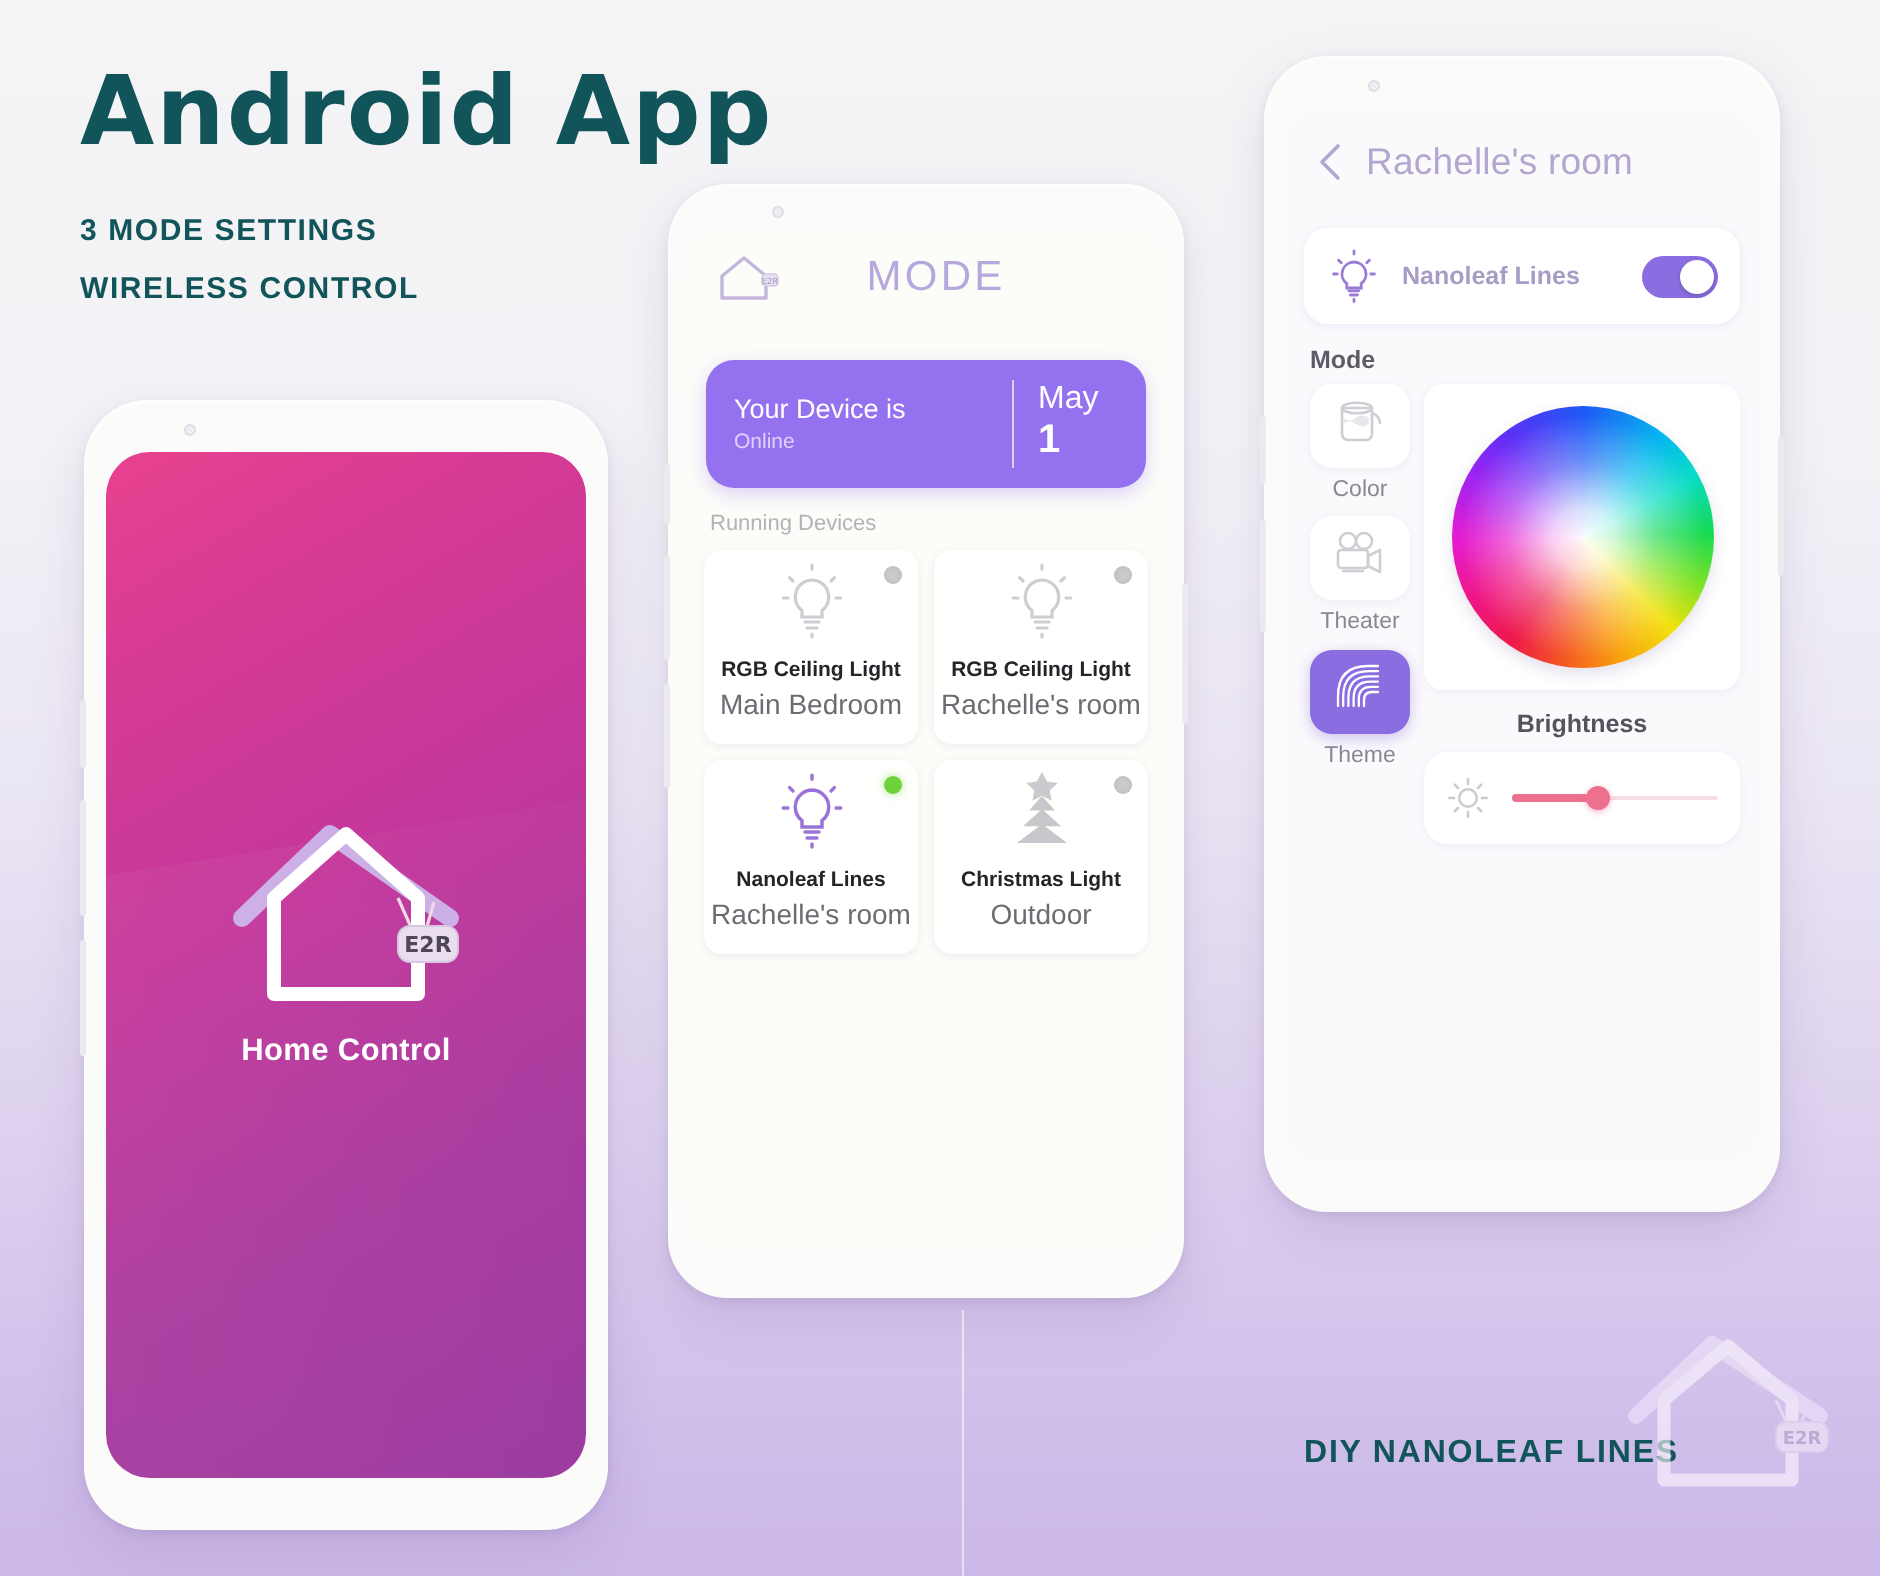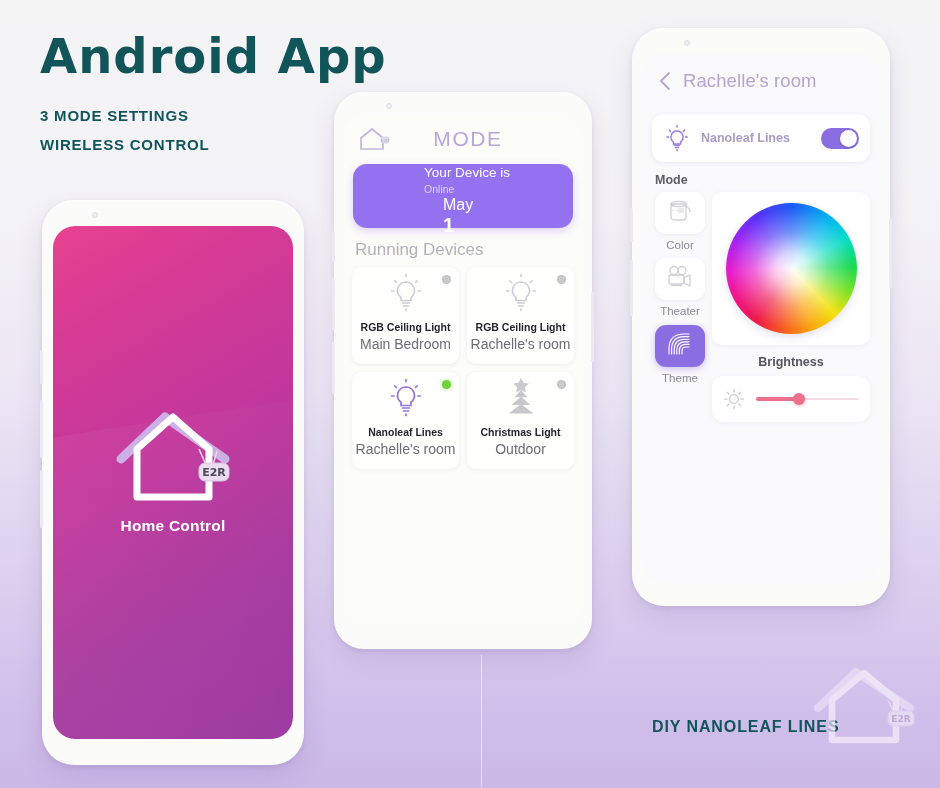--- a/index.html
+++ b/index.html
@@ -148,29 +148,28 @@
   .home-title {
     flex: 1;
     text-align: center;
     font-size: 21px;
     color: #b6a7dd;
     letter-spacing: 1.6px;
     padding-right: 24px;
   }
 
   .status-card {
-    margin: 2px 10px 0 10px;
+    margin: 18px 10px 0 10px;
     height: 64px;
     border-radius: 14px;
     background: #9472ef;
     display: flex;
     align-items: center;
     padding: 0 6px 0 14px;
     box-shadow: 0 3px 9px rgba(148,114,239,0.30);
-    flex-direction: column;
   }
   .status-main { flex: 1; }
   .status-line1 {
     font-size: 13.5px;
     color: #ffffff;
     line-height: 1.35;
   }
   .status-line2 {
     font-size: 10.5px;
     color: #ded2fb;
@@ -184,21 +183,21 @@
   }
   .status-date {
     width: 48px;
     color: #fff;
   }
   .status-month { font-size: 16px; line-height: 1.05; }
   .status-day { font-size: 20px; font-weight: bold; line-height: 1.15; }
 
   .section-label {
     margin: 12px 0 7px 12px;
-    font-size: 17px;
+    font-size: 11px;
     color: #b4b2b8;
   }
 
   .device-grid {
     display: grid;
     grid-template-columns: 1fr 1fr;
     gap: 8px;
     padding: 0 9px;
   }
   .device-card {

